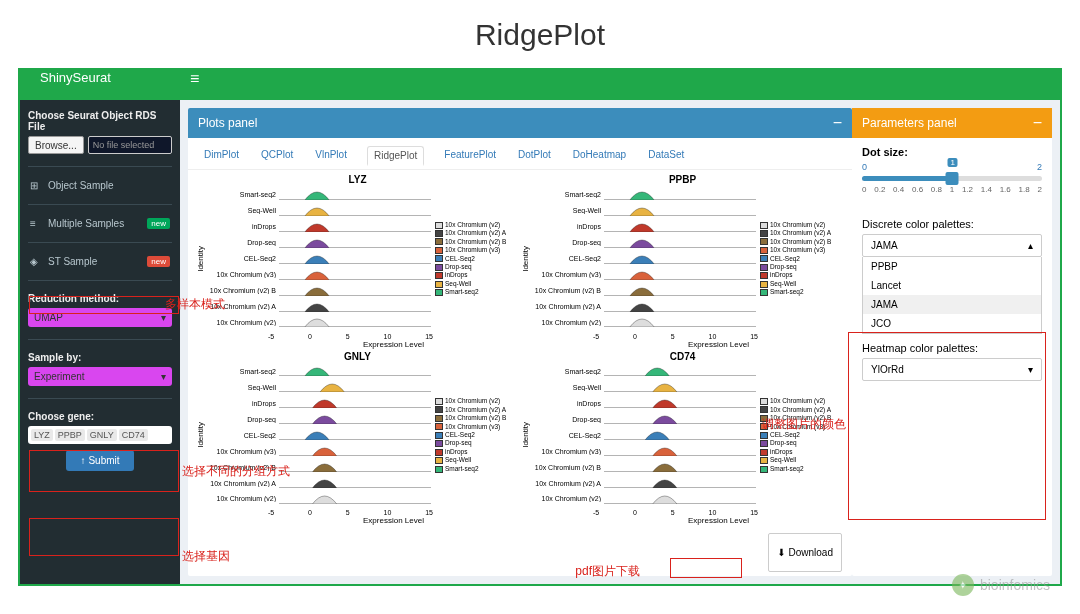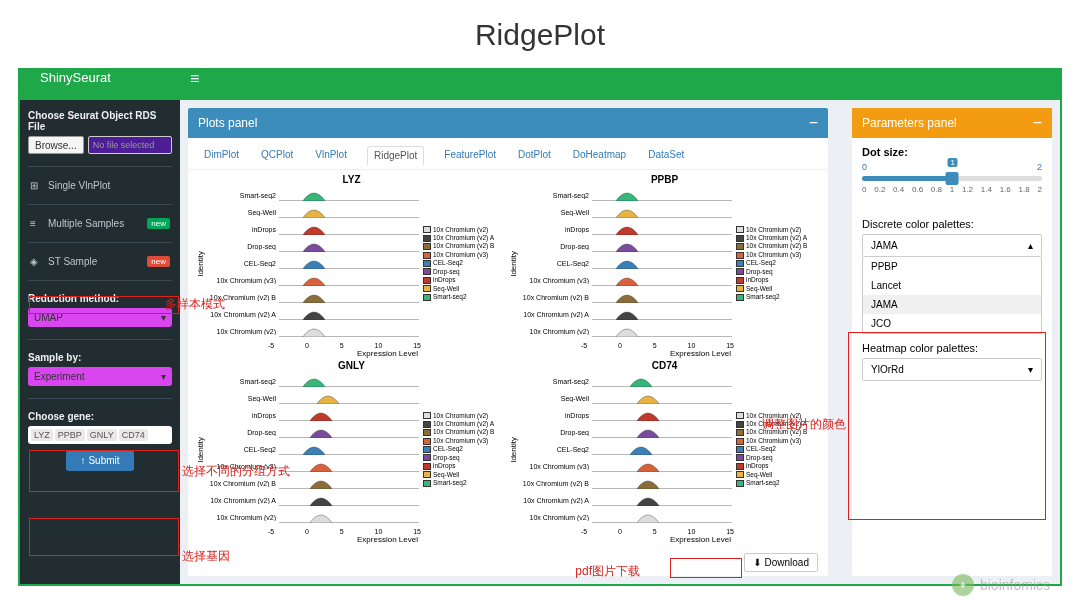--- a/index.html
+++ b/index.html
@@ -8,32 +8,32 @@
 .outer-frame { border: 2px solid #1fa84a; margin: 4px 18px 8px; height: 518px; display: flex; flex-direction: column; position: relative; }
 .topbar { background: #1fa84a; height: 30px; display: flex; align-items: flex-start; color: #fff; }
 .brand { width: 160px; padding-left: 20px; font-size: 13px; font-weight: 500; }
 .menu-icon { color: #fff; font-size: 16px; padding: 0 10px; cursor: pointer; }
 .main-area { flex: 1; display: flex; background: #ecf0f5; overflow: hidden; }
 .sidebar { width: 160px; background: #222d32; color: #b8c7ce; font-size: 11px; display: flex; flex-direction: column; padding: 6px 8px; gap: 6px; }
 .side-section { padding: 4px 0; }
 .side-label { font-size: 10px; color: #eee; margin-bottom: 4px; font-weight: bold; }
 .file-row { display: flex; gap: 4px; }
 .browse-btn { background: #f5f5f5; color: #333; border: 1px solid #999; padding: 2px 6px; font-size: 10px; border-radius: 2px; cursor: pointer; }
-.file-txt { background: #4c1d95; color: #999; font-size: 9px; padding: 3px 4px; flex: 1; border: 1px solid #ccc; border-radius: 2px; }
+.file-txt { background: #0f172a; color: #999; font-size: 9px; padding: 3px 4px; flex: 1; border: 1px solid #ccc; border-radius: 2px; }
 .side-item { display: flex; align-items: center; gap: 6px; padding: 5px 2px; font-size: 10px; cursor: pointer; }
 .side-item .ico { width: 12px; font-size: 10px; }
 .badge { margin-left: auto; background: #dd4b39; color: #fff; font-size: 8px; padding: 1px 4px; border-radius: 2px; }
 .badge.green { background: #00a65a; }
 .side-ctrl { background: #d946ef; color: #333; border-radius: 3px; padding: 4px 6px; font-size: 10px; display: flex; justify-content: space-between; align-items: center; cursor: pointer; }
 .gene-input { background: #fff; border-radius: 3px; padding: 3px; display: flex; gap: 2px; flex-wrap: wrap; }
 .gene-tag { background: #e9e9e9; color: #555; font-size: 9px; padding: 1px 3px; border-radius: 2px; }
 .submit-btn { background: #337ab7; color: #fff; border: none; padding: 5px 14px; font-size: 10px; border-radius: 3px; margin: 6px auto 2px; display: block; cursor: pointer; }
 .note { font-size: 8px; color: #6a7a82; line-height: 1.2; text-align: left; padding: 2px 0; }
 .divider { border-top: 1px solid #3a4a52; margin: 2px 0; }
-.content { flex: 1; padding: 8px; display: flex; gap: 24px; overflow: hidden; }
+.content { flex: 1; padding: 8px; display: flex; gap: 0; overflow: hidden; }
 .center-col { flex: 1; display: flex; flex-direction: column; background: #fff; border-radius: 2px; overflow: hidden; }
 .panel-head { background: #3c8dbc; color: #fff; font-size: 12px; padding: 6px 10px; display: flex; justify-content: space-between; align-items: center; }
 .panel-head.orange { background: #f39c12; }
 .minus { font-size: 16px; cursor: pointer; }
 .tabs { display: flex; gap: 18px; padding: 8px 14px 4px; font-size: 10px; border-bottom: 1px solid #eee; }
 .tab { color: #337ab7; cursor: pointer; padding: 3px 2px; }
 .tab.active { color: #555; border: 1px solid #ddd; border-bottom: 2px solid #fff; border-radius: 3px 3px 0 0; padding: 3px 6px; margin-bottom: -1px; }
 .plots { flex: 1; display: grid; grid-template-columns: 1fr 1fr; grid-template-rows: 1fr 1fr; gap: 2px; padding: 4px 8px; }
 .chart { display: flex; flex-direction: column; font-size: 8px; }
 .chart-title { text-align: center; font-weight: bold; font-size: 10px; }
@@ -42,21 +42,21 @@
 .ridges { flex: 1; display: flex; flex-direction: column; justify-content: space-around; padding: 2px 0; }
 .ridge-row { display: flex; align-items: center; height: 10px; }
 .ridge-name { width: 72px; font-size: 7px; text-align: right; padding-right: 3px; white-space: nowrap; overflow: hidden; }
 .ridge-svg { flex: 1; height: 100%; }
 .legend { width: 86px; display: flex; flex-direction: column; gap: 0; font-size: 6.5px; justify-content: center; padding-left: 2px; }
 .legend-item { display: flex; align-items: center; gap: 2px; line-height: 1.3; }
 .legend-sw { width: 8px; height: 7px; border: 0.5px solid #333; flex-shrink: 0; }
 .xlabel { text-align: center; font-size: 8px; padding-left: 72px; }
 .xticks { display: flex; justify-content: space-between; font-size: 7px; padding: 0 86px 0 72px; }
 .dl-row { text-align: right; padding: 4px 10px; }
-.dl-btn { background: #fff; border: 1px solid #ccc; padding: 3px 8px; font-size: 10px; cursor: pointer; border-radius: 2px; }
+.dl-btn { background: #fff; border: 1px solid #ccc; padding: 13px 8px; font-size: 10px; cursor: pointer; border-radius: 2px; }
 .dl-btn::before { content: "⬇"; margin-right: 3px; }
 .right-col { width: 200px; background: #fff; border-radius: 2px; display: flex; flex-direction: column; }
 .param-body { padding: 8px 10px; font-size: 11px; display: flex; flex-direction: column; gap: 8px; }
 .slider-wrap { position: relative; padding: 4px 0 16px; }
 .slider-scale { display: flex; justify-content: space-between; font-size: 8px; color: #666; margin-top: 4px; }
 .slider-track { height: 5px; background: #ddd; border-radius: 3px; position: relative; }
 .slider-fill { position: absolute; left: 0; width: 50%; height: 100%; background: #3c8dbc; border-radius: 3px; }
 .slider-thumb { position: absolute; left: 50%; top: -4px; width: 13px; height: 13px; background: #3c8dbc; border-radius: 2px; transform: translateX(-50%); }
 .slider-end { display: flex; justify-content: space-between; font-size: 9px; color: #337ab7; }
 .dropdown { border: 1px solid #ccc; padding: 5px 8px; font-size: 10px; display: flex; justify-content: space-between; border-radius: 2px; cursor: pointer; }
@@ -85,21 +85,21 @@
       <div class="side-section">
         <div class="side-label">Choose Seurat Object RDS File</div>
         <div class="file-row">
           <button class="browse-btn">Browse...</button>
           <div class="file-txt">No file selected</div>
         </div>
       </div>
       <div class="divider"></div>
       <div class="side-item">
         <span class="ico">⊞</span>
-        <span>Single VlnPlot</span>
+        <span>Object Sample</span>
       </div>
       <div class="divider"></div>
       <div class="side-item">
         <span class="ico">≡</span>
         <span>Multiple Samples</span>
         <span class="badge green">new</span>
       </div>
       <div class="divider"></div>
       <div class="side-item">
         <span class="ico">◈</span>

